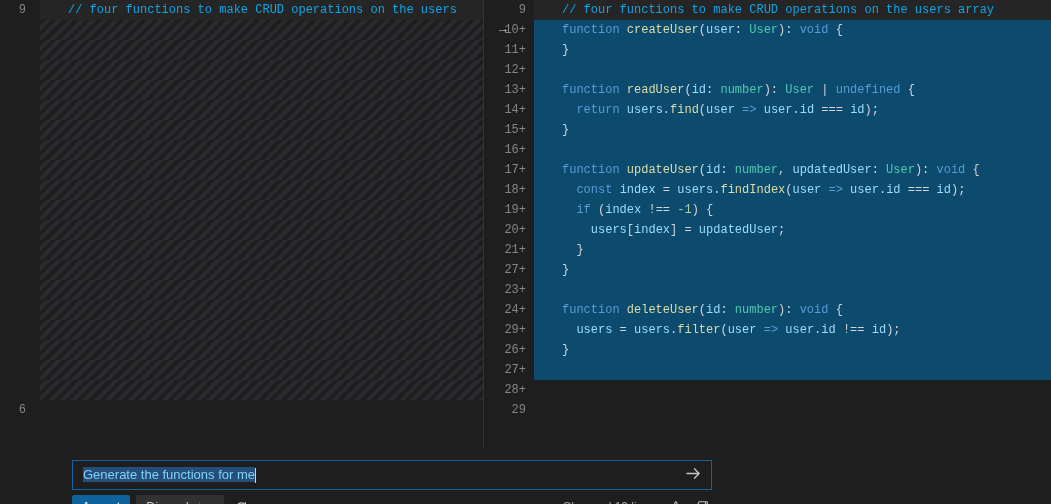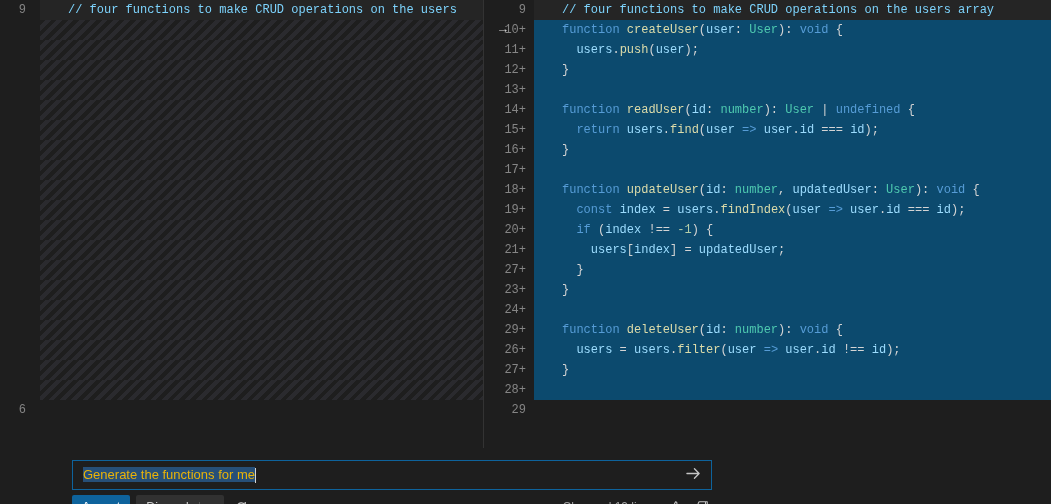--- a/index.html
+++ b/index.html
@@ -85,21 +85,21 @@
   left: 0px;
   top: 20px;
   width: 38px;
   height: 20px;
   color: #d4d4d4;
   text-align: center;
   line-height: 20px;
   font-size: 13px;
 }
 
-.tk-comment { color: #7dd3fc; }
+.tk-comment { color: #0ea5e9; }
 .tk-keyword { color: #569cd6; }
 .tk-func { color: #dcdcaa; }
 .tk-ident { color: #9cdcfe; }
 .tk-type { color: #4ec9b0; }
 .tk-punct { color: #d4d4d4; }
 .tk-num { color: #b5cea8; }
 
 
 .input-panel {
   position: absolute;
@@ -113,21 +113,21 @@
   height: 30px;
   border: 1px solid #0e639c;
   background: #1e1e1e;
   display: flex;
   align-items: center;
   padding: 0 6px;
   justify-content: space-between;
 }
 .prompt-input {
   flex:1;
-  color: #eab308;
+  color: #7dd3fc;
   font-family: "Segoe UI", Arial, sans-serif;
   font-size: 13px;
   padding: 2px 4px;
 }
 .prompt-input .sel {
   background: #264f78;
 }
 .caret {
   display:inline-block;width:1px;height:15px;background:#d4d4d4;vertical-align:middle;
 }
@@ -291,21 +291,20 @@
         <div class="ln">24+</div>
         <div class="ln">29+</div>
         <div class="ln">26+</div>
         <div class="ln">27+</div>
         <div class="ln">28+</div>
         <div class="ln">29</div>
       </div>
     <div class="code-area" id="code-right">
         <div class="code-line topline"><span class="tk-comment">// four functions to make CRUD operations on the users array</span></div>
         <div class="code-line added"><span class="tk-keyword">function </span><span class="tk-func">createUser</span><span class="tk-punct">(</span><span class="tk-ident">user</span><span class="tk-punct">: </span><span class="tk-type">User</span><span class="tk-punct">): </span><span class="tk-keyword">void</span><span class="tk-punct"> {</span></div>
-        <div class="code-line added"><span class="tk-punct">  </span><span class="tk-ident">users</span><span class="tk-punct">.</span><span class="tk-func">push</span><span class="tk-punct">(</span><span class="tk-ident">user</span><span class="tk-punct">);</span></div>
         <div class="code-line added"><span class="tk-punct">}</span></div>
         <div class="code-line added"></div>
         <div class="code-line added"><span class="tk-keyword">function </span><span class="tk-func">readUser</span><span class="tk-punct">(</span><span class="tk-ident">id</span><span class="tk-punct">: </span><span class="tk-type">number</span><span class="tk-punct">): </span><span class="tk-type">User</span><span class="tk-punct"> | </span><span class="tk-keyword">undefined</span><span class="tk-punct"> {</span></div>
         <div class="code-line added"><span class="tk-punct">  </span><span class="tk-keyword">return </span><span class="tk-ident">users</span><span class="tk-punct">.</span><span class="tk-func">find</span><span class="tk-punct">(</span><span class="tk-ident">user</span><span class="tk-punct"> </span><span class="tk-keyword">=&gt;</span><span class="tk-punct"> </span><span class="tk-ident">user</span><span class="tk-punct">.</span><span class="tk-ident">id</span><span class="tk-punct"> === </span><span class="tk-ident">id</span><span class="tk-punct">);</span></div>
         <div class="code-line added"><span class="tk-punct">}</span></div>
         <div class="code-line added"></div>
         <div class="code-line added"><span class="tk-keyword">function </span><span class="tk-func">updateUser</span><span class="tk-punct">(</span><span class="tk-ident">id</span><span class="tk-punct">: </span><span class="tk-type">number</span><span class="tk-punct">, </span><span class="tk-ident">updatedUser</span><span class="tk-punct">: </span><span class="tk-type">User</span><span class="tk-punct">): </span><span class="tk-keyword">void</span><span class="tk-punct"> {</span></div>
         <div class="code-line added"><span class="tk-punct">  </span><span class="tk-keyword">const </span><span class="tk-ident">index</span><span class="tk-punct"> = </span><span class="tk-ident">users</span><span class="tk-punct">.</span><span class="tk-func">findIndex</span><span class="tk-punct">(</span><span class="tk-ident">user</span><span class="tk-punct"> </span><span class="tk-keyword">=&gt;</span><span class="tk-punct"> </span><span class="tk-ident">user</span><span class="tk-punct">.</span><span class="tk-ident">id</span><span class="tk-punct"> === </span><span class="tk-ident">id</span><span class="tk-punct">);</span></div>
         <div class="code-line added"><span class="tk-punct">  </span><span class="tk-keyword">if</span><span class="tk-punct"> (</span><span class="tk-ident">index</span><span class="tk-punct"> !== </span><span class="tk-num">-1</span><span class="tk-punct">) {</span></div>
         <div class="code-line added"><span class="tk-punct">    </span><span class="tk-ident">users</span><span class="tk-punct">[</span><span class="tk-ident">index</span><span class="tk-punct">] = </span><span class="tk-ident">updatedUser</span><span class="tk-punct">;</span></div>

